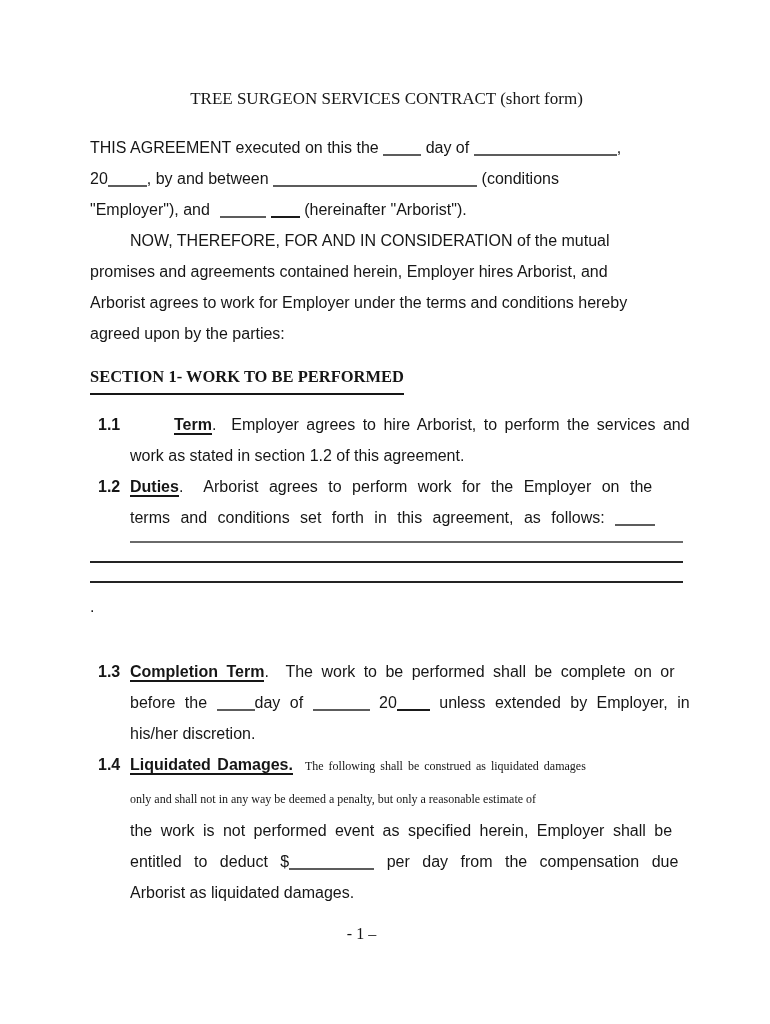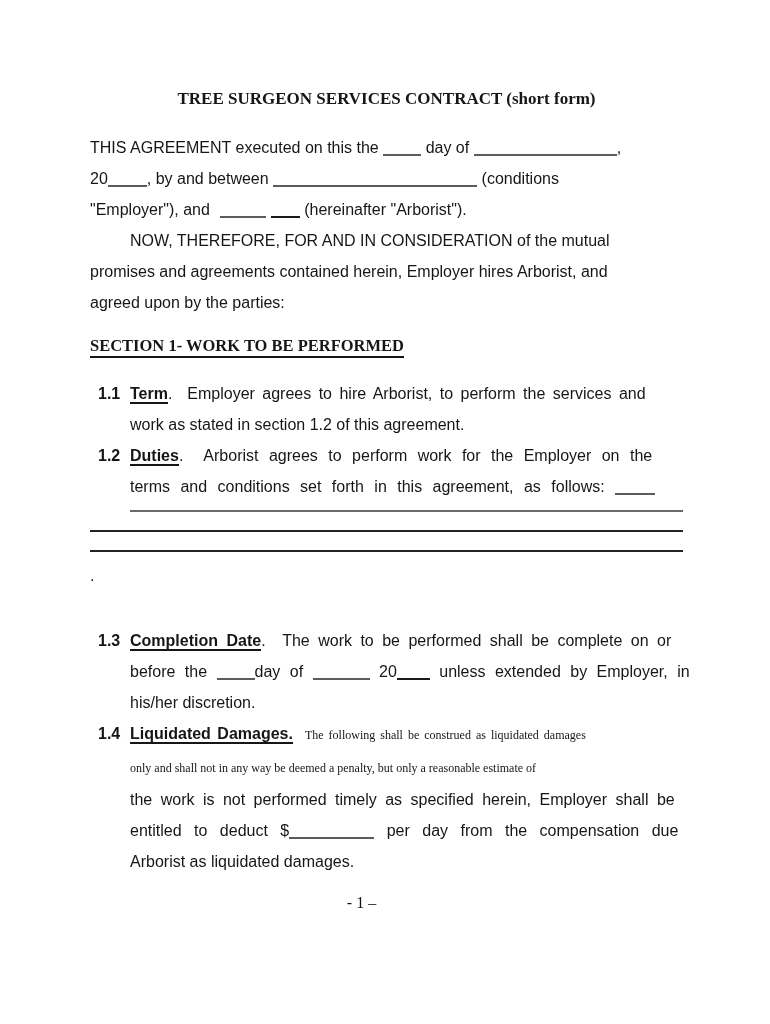--- a/index.html
+++ b/index.html
@@ -6,28 +6,28 @@
   .page {
     width:770px; height:1024px; background:#ffffff; margin:0 auto;
     position:relative; overflow:hidden;
     font-family:"Liberation Sans", sans-serif;
     font-size:16px; color:#161616;
   }
   .content { padding:86px 87px 0 90px; }
   .line { line-height:31px; white-space:nowrap; }
 
   .title {
-    font-family:"Liberation Serif", serif; font-weight:bold; font-size:17px;
+    font-family:"Liberation Serif", serif; font-weight:normal; font-size:17px;
     text-align:center; line-height:26px; margin-bottom:20px; white-space:nowrap;
   }
 
   .sec-heading { line-height:31px; margin-top:12px; white-space:nowrap; }
   .sec-heading .hd {
     font-family:"Liberation Serif", serif; font-weight:bold; font-size:16.5px;
-    border-bottom:2px solid #161616; padding-bottom:1px;
+    border-bottom:2px solid #161616; padding-bottom:7px;
   }
 
   .item { position:relative; padding-left:40px; }
   .num { position:absolute; left:8px; top:0; font-weight:bold; line-height:31px; }
   .hu { font-weight:bold; border-bottom:2px solid #161616; }
 
   .serif { font-family:"Liberation Serif", serif; font-size:12px; }
   .gapL { margin-left:12px; }
 
   
@@ -39,21 +39,21 @@
   .ml1 { margin-left:6px; }
 
   .rule1 { margin:8px 0 0 40px; height:0; border-bottom:2px solid #6a6a6a; }
   .rule  { margin-top:18px; height:0; border-bottom:2px solid #242424; }
 
   .mt-i11 { margin-top:17px; }
   .mt-dot { margin-top:8px; }
   .mt-i13 { margin-top:34px; }
 
   
-  .ws1 { word-spacing:3px; }
+  .ws1 { word-spacing:3px;margin-left:44px; }
   .ws2 { word-spacing:6px; }
   .ws3 { word-spacing:5px; }
   .ws4 { word-spacing:4px; }
   .ws5 { word-spacing:8px; }
   .wss { word-spacing:2px; }
 
   .footer {
     font-family:"Liberation Serif", serif; font-size:16px;
     text-align:center; line-height:31px; margin-top:10px;
     transform:translateX(-25px);
@@ -69,20 +69,21 @@
 
     <div>
       <div class="line"><span>THIS AGREEMENT executed on this the</span> <span class="blank" style="width:38px"></span> <span>day of</span> <span class="blank" style="width:143px"></span><span>,</span></div>
       <div class="line"><span>20</span><span class="blank" style="width:39px"></span><span>, by and between</span> <span class="blank" style="width:204px"></span> <span>(conditions</span></div>
       <div class="line"><span>"Employer"), and</span> <span class="blank ml1" style="width:46px"></span> <span class="blank dark" style="width:29px"></span> <span>(hereinafter "Arborist").</span></div>
     </div>
 
     <div>
       <div class="line" style="text-indent:40px">NOW, THEREFORE, FOR AND IN CONSIDERATION of the mutual</div>
       <div class="line">promises and agreements contained herein, Employer hires Arborist, and</div>
+      <div class="line">Arborist agrees to work for Employer under the terms and conditions hereby</div>
       <div class="line">agreed upon by the parties:</div>
     </div>
 
     <div class="sec-heading"><span class="hd">SECTION 1- WORK TO BE PERFORMED</span></div>
 
     <div class="item mt-i11">
       <span class="num">1.1</span>
       <div class="line ws1"><span class="hu">Term</span><span>.&nbsp; Employer agrees to hire Arborist, to perform the services and</span></div>
       <div class="line">work as stated in section 1.2 of this agreement.</div>
     </div>
@@ -94,30 +95,30 @@
     </div>
 
     <div class="rule1"></div>
     <div class="rule"></div>
     <div class="rule"></div>
 
     <div class="line mt-dot">.</div>
 
     <div class="item mt-i13">
       <span class="num">1.3</span>
-      <div class="line ws4"><span class="hu">Completion Date</span><span>.&nbsp; The work to be performed shall be complete on or</span></div>
+      <div class="line ws4"><span class="hu">Completion Term</span><span>.&nbsp; The work to be performed shall be complete on or</span></div>
       <div class="line ws3"><span>before the</span> <span class="blank" style="width:38px"></span><span>day of</span> <span class="blank" style="width:57px"></span> <span>20</span><span class="blank dark" style="width:33px"></span> <span>unless extended by Employer, in</span></div>
       <div class="line">his/her discretion.</div>
     </div>
 
     <div class="item">
       <span class="num">1.4</span>
       <div class="line wss"><span class="hu">Liquidated Damages.</span><span class="serif gapL">The following shall be construed as liquidated damages</span></div>
       <div class="line"><span class="serif">only and shall not in any way be deemed a penalty, but only a reasonable estimate of</span></div>
-      <div class="line ws4">the work is not performed timely as specified herein, Employer shall be</div>
+      <div class="line ws4">the work is not performed event as specified herein, Employer shall be</div>
       <div class="line ws5"><span>entitled to deduct $</span><span class="blank" style="width:85px"></span> <span>per day from the compensation due</span></div>
       <div class="line">Arborist as liquidated damages.</div>
     </div>
 
     <div class="footer">- 1 –</div>
 
   </div>
 </div>
 
 </body></html>

